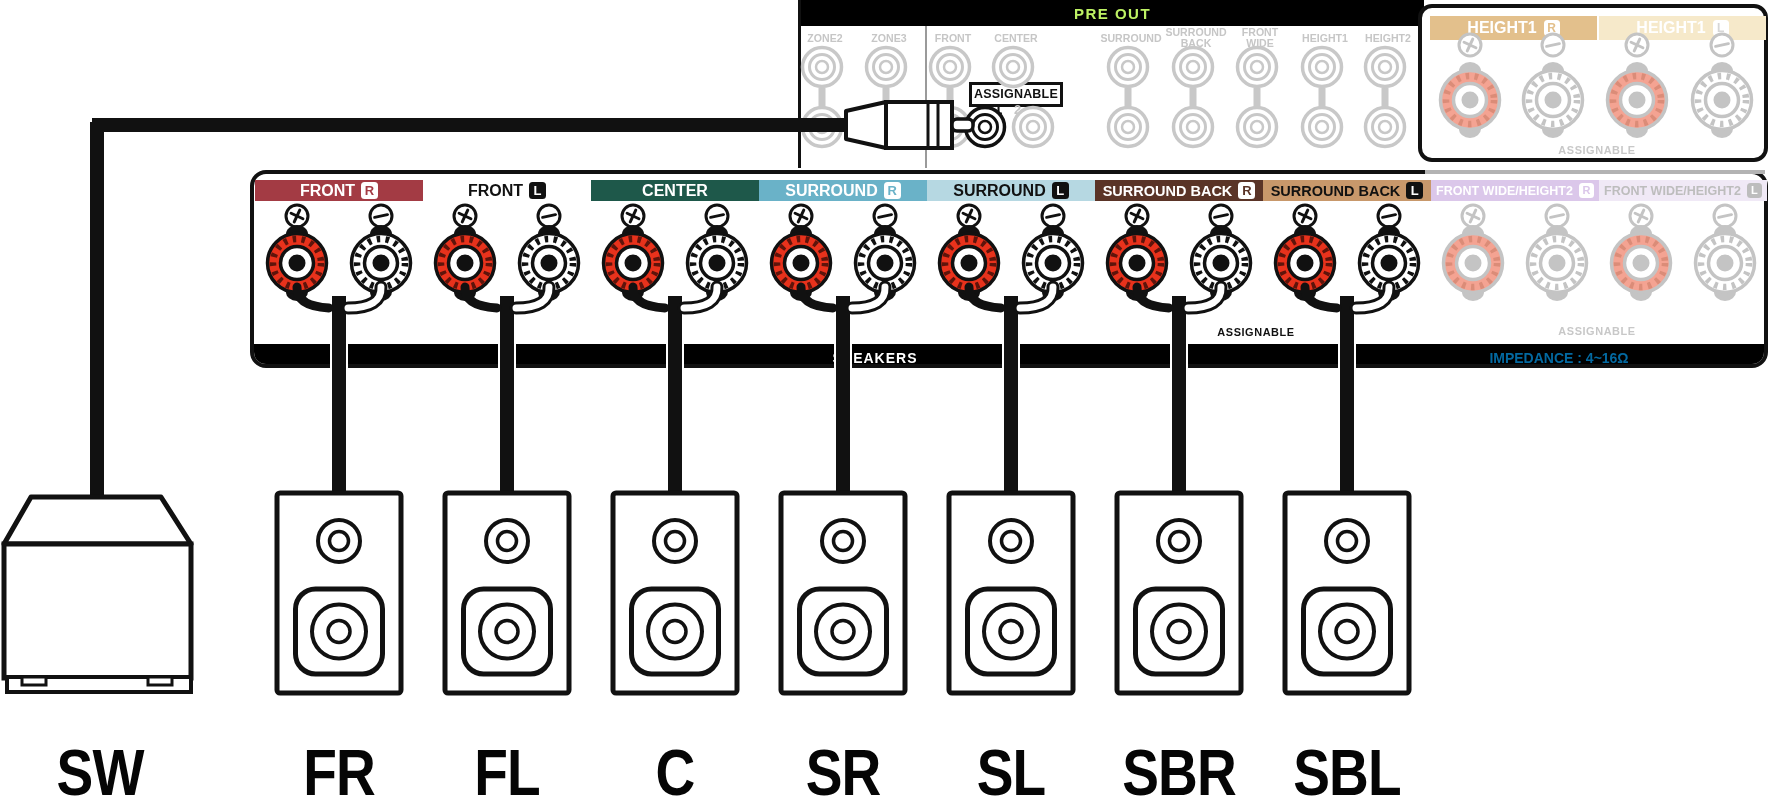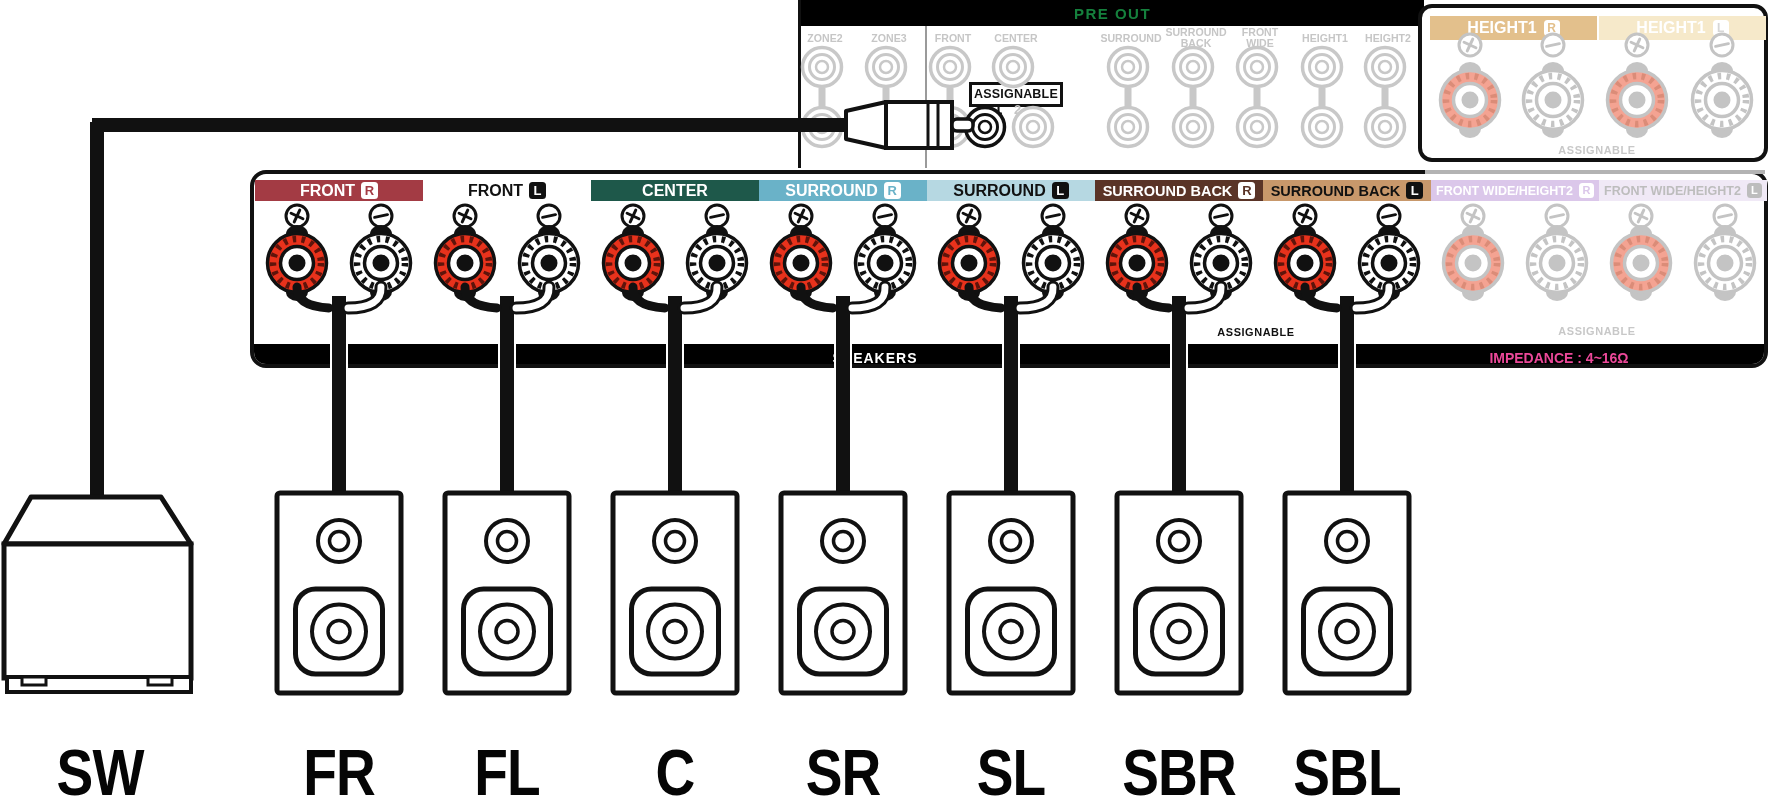--- a/index.html
+++ b/index.html
@@ -2,21 +2,21 @@
 <html><head>
 <meta charset="utf-8">
 <style>
   html,body{margin:0;padding:0;background:#fff;}
   #stage{position:relative;width:1771px;height:796px;background:#fff;overflow:hidden;
          font-family:"Liberation Sans",sans-serif;}
   .abs{position:absolute;}
   
   #preout-panel{left:798px;top:0;width:623px;height:168px;background:#fff;border-left:3px solid #111;}
   #preout-titlebar{left:0;top:0;width:100%;height:26px;background:#000;display:flex;align-items:center;justify-content:center;}
-  #preout-title{color:#15803d;font-size:15px;font-weight:bold;letter-spacing:1.5px;}
+  #preout-title{color:#bef264;font-size:15px;font-weight:bold;letter-spacing:1.5px;}
   #preout-divider{left:124px;top:26px;width:2px;height:142px;background:#9a9a9a;}
   .preout-label{position:absolute;width:110px;text-align:center;color:#c6c6c6;font-size:11.5px;
                 font-weight:bold;line-height:10.5px;white-space:pre-line;transform:scaleX(.92);}
   
   #subwoofer-box{left:969px;top:82px;width:88px;height:19px;background:#fff;border:3px solid #111;
                  font-size:12.5px;font-weight:bold;color:#111;text-align:center;line-height:18px;letter-spacing:.2px;}
   #subwoofer-1{left:994px;top:100px;font-size:15px;font-weight:bold;color:#111;}
   #subwoofer-2{left:1014px;top:102px;font-size:13px;font-weight:bold;color:#c4c4c4;}
   
   #height1-panel{left:1418px;top:4px;width:350px;height:158px;background:#fff;border:4px solid #111;border-radius:14px;box-sizing:border-box;}
@@ -26,21 +26,21 @@
   #h1-header-l{left:177px;width:167px;}
   .lbox{display:inline-block;border-radius:3.5px;text-align:center;font-weight:bold;flex:none;}
   .h1-lbox{width:16px;height:16px;font-size:12px;line-height:16px;background:#fff;}
   .assignable{position:absolute;width:160px;text-align:center;font-size:11.5px;font-weight:bold;letter-spacing:.6px;transform:scaleX(.95);}
   
   #main-panel{left:250px;top:170px;width:1518px;height:198px;background:#fff;border:4px solid #111;
               border-radius:16px;box-sizing:border-box;}
   #bottom-bar{position:absolute;left:0;bottom:0;width:100%;height:20px;background:#000;border-radius:0 0 12px 12px;}
   #grayline{left:1425px;top:170px;width:340px;height:4px;background:#b3b3b3;}
   #speakers-text{left:790px;top:350px;width:170px;text-align:center;color:#fff;font-size:14px;font-weight:bold;letter-spacing:1px;}
-  #impedance-text{left:1459px;top:350px;width:200px;text-align:center;color:#ec4899;font-size:14px;font-weight:bold;}
+  #impedance-text{left:1459px;top:350px;width:200px;text-align:center;color:#0369a1;font-size:14px;font-weight:bold;}
   .chan-bar{position:absolute;top:180px;height:21px;display:flex;align-items:center;justify-content:center;gap:6px;font-weight:bold;}
   .spk-label{position:absolute;top:736px;width:168px;text-align:center;font-size:64px;font-weight:bold;color:#050505;
              transform:scaleX(.86);letter-spacing:-1px;}
   #diagram{left:0;top:0;}
 </style>
 </head>
 <body>
 
 <div id="stage">
 

